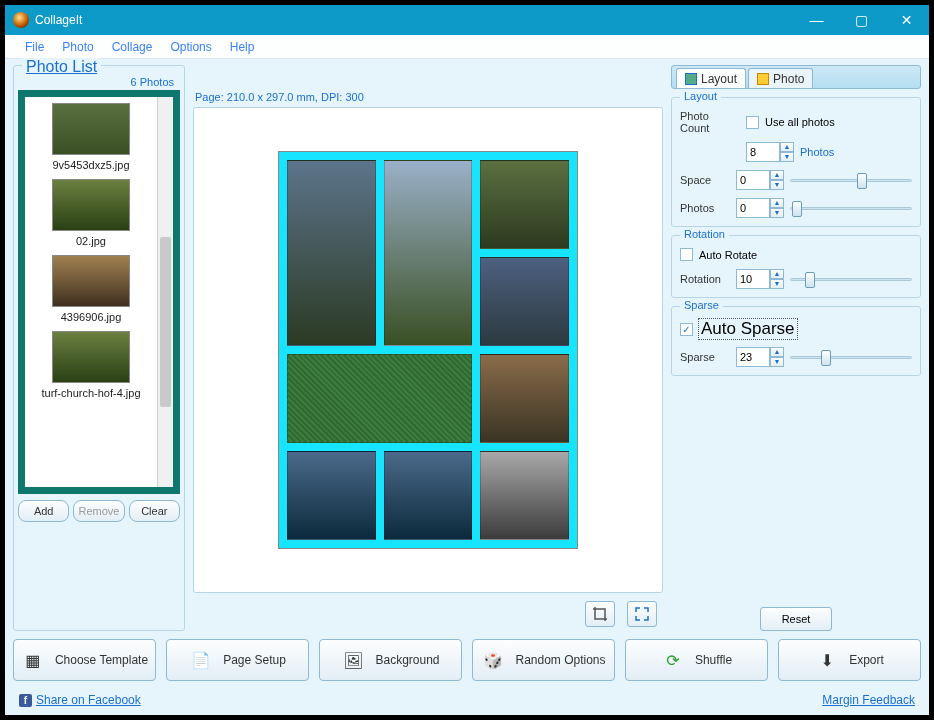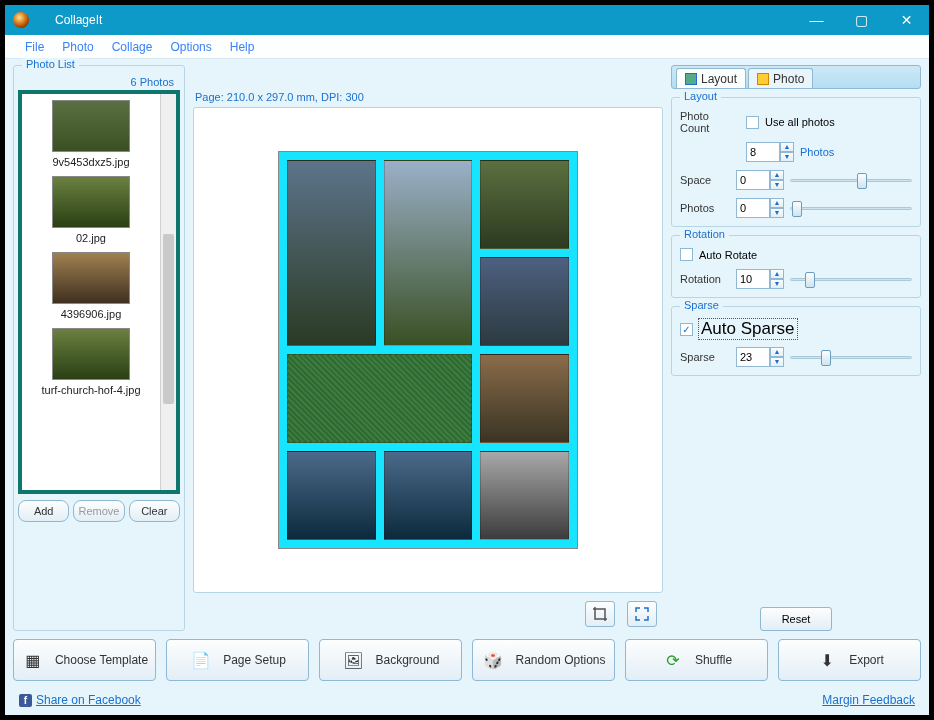--- a/index.html
+++ b/index.html
@@ -1,37 +1,37 @@
 <!DOCTYPE html>
 <html><head>
 <meta charset="utf-8">
 <style>
   * { box-sizing: border-box; margin: 0; padding: 0; font-family: "Segoe UI", Tahoma, sans-serif; font-size: 12px; }
   body { background: #000; width: 934px; height: 720px; overflow: hidden; }
   .shell { position: relative; width: 924px; height: 710px; margin: 5px; }
-  .titlebar { height: 30px; background: #0d9ac8; color: #fff; display: flex; align-items: center; padding-left: 8px; gap: 20px; }
+  .titlebar { height: 30px; background: #0d9ac8; color: #fff; display: flex; align-items: center; padding-left: 8px; }
   .titlebar .app-icon { width: 16px; height: 16px; border-radius: 50%; background: radial-gradient(circle at 40% 35%, #ffe28a, #c85a00 55%, #2b1200); margin-right: 6px; }
   .titlebar .title { flex: 1; font-size: 12px; }
   .titlebar .win-btns { display: flex; height: 100%; }
   .titlebar .win-btn { width: 45px; display: flex; align-items: center; justify-content: center; color: #fff; font-size: 14px; }
   .titlebar .win-btn.close { background: transparent; }
 
   .menubar { height: 24px; background: #fdfefe; border-bottom: 1px solid #d6e7ef; display: flex; align-items: center; padding-left: 12px; gap: 2px; }
   .menubar span { color: #3b82f6; padding: 2px 8px; cursor: default; }
 
   .client { background: #e6f5fb; height: calc(100% - 54px); padding: 6px 8px 8px; display: flex; flex-direction: column; gap: 8px; }
 
   .content-row { flex: 1; display: flex; gap: 8px; min-height: 0; }
 
   
   .left-panel { width: 172px; display: flex; flex-direction: column; }
   .group { border: 1px solid #b6d6e6; border-radius: 3px; position: relative; padding: 10px 4px 4px; }
-  .group > legend, .group > .legend { position: absolute; top: -8px; left: 8px; background: #e6f5fb; padding: 0 4px; color: #1b6fcf; font-size: 11px; }
+  .group > legend, .group > .legend { position: absolute; top: -8px; left: 8px; background: #e6f5fb; padding: 0 4px; color: #1b6fcf; font-size: 16px; text-decoration: underline; }
   .photo-count { color: #1b6fcf; text-align: right; padding: 0 6px 2px; font-size: 11px; }
-  .thumblist { height: 404px; background: #fff; border: 4px solid #0f766e; overflow: hidden; display: flex; }
+  .thumblist { height: 404px; background: #fff; border: 7px solid #0f766e; overflow: hidden; display: flex; }
   .thumblist-inner { flex: 1; overflow: hidden; display: flex; flex-direction: column; align-items: center; gap: 8px; padding-top: 6px; }
   .thumb { display: flex; flex-direction: column; align-items: center; gap: 4px; }
   .thumb .img { width: 78px; height: 52px; background: linear-gradient(#5b7040, #3a5024); border: 1px solid #888; }
   .thumb .cap { font-size: 11px; color: #222; max-width: 150px; overflow: hidden; text-overflow: ellipsis; white-space: nowrap; }
   .vscroll { width: 16px; background: #f0f0f0; border-left: 1px solid #d0d0d0; position: relative; }
   .vscroll .track-thumb { position: absolute; left: 2px; right: 2px; top: 140px; height: 170px; background: #c9c9c9; border-radius: 2px; }
   .left-btn-row { display: flex; gap: 4px; margin-top: 6px; }
   .std-btn { flex: 1; height: 22px; border: 1px solid #8eb8d4; background: linear-gradient(#fdfefe, #e2eef6); border-radius: 8px; font-size: 11px; color: #333; }
   .std-btn:disabled { color: #999; }
 

